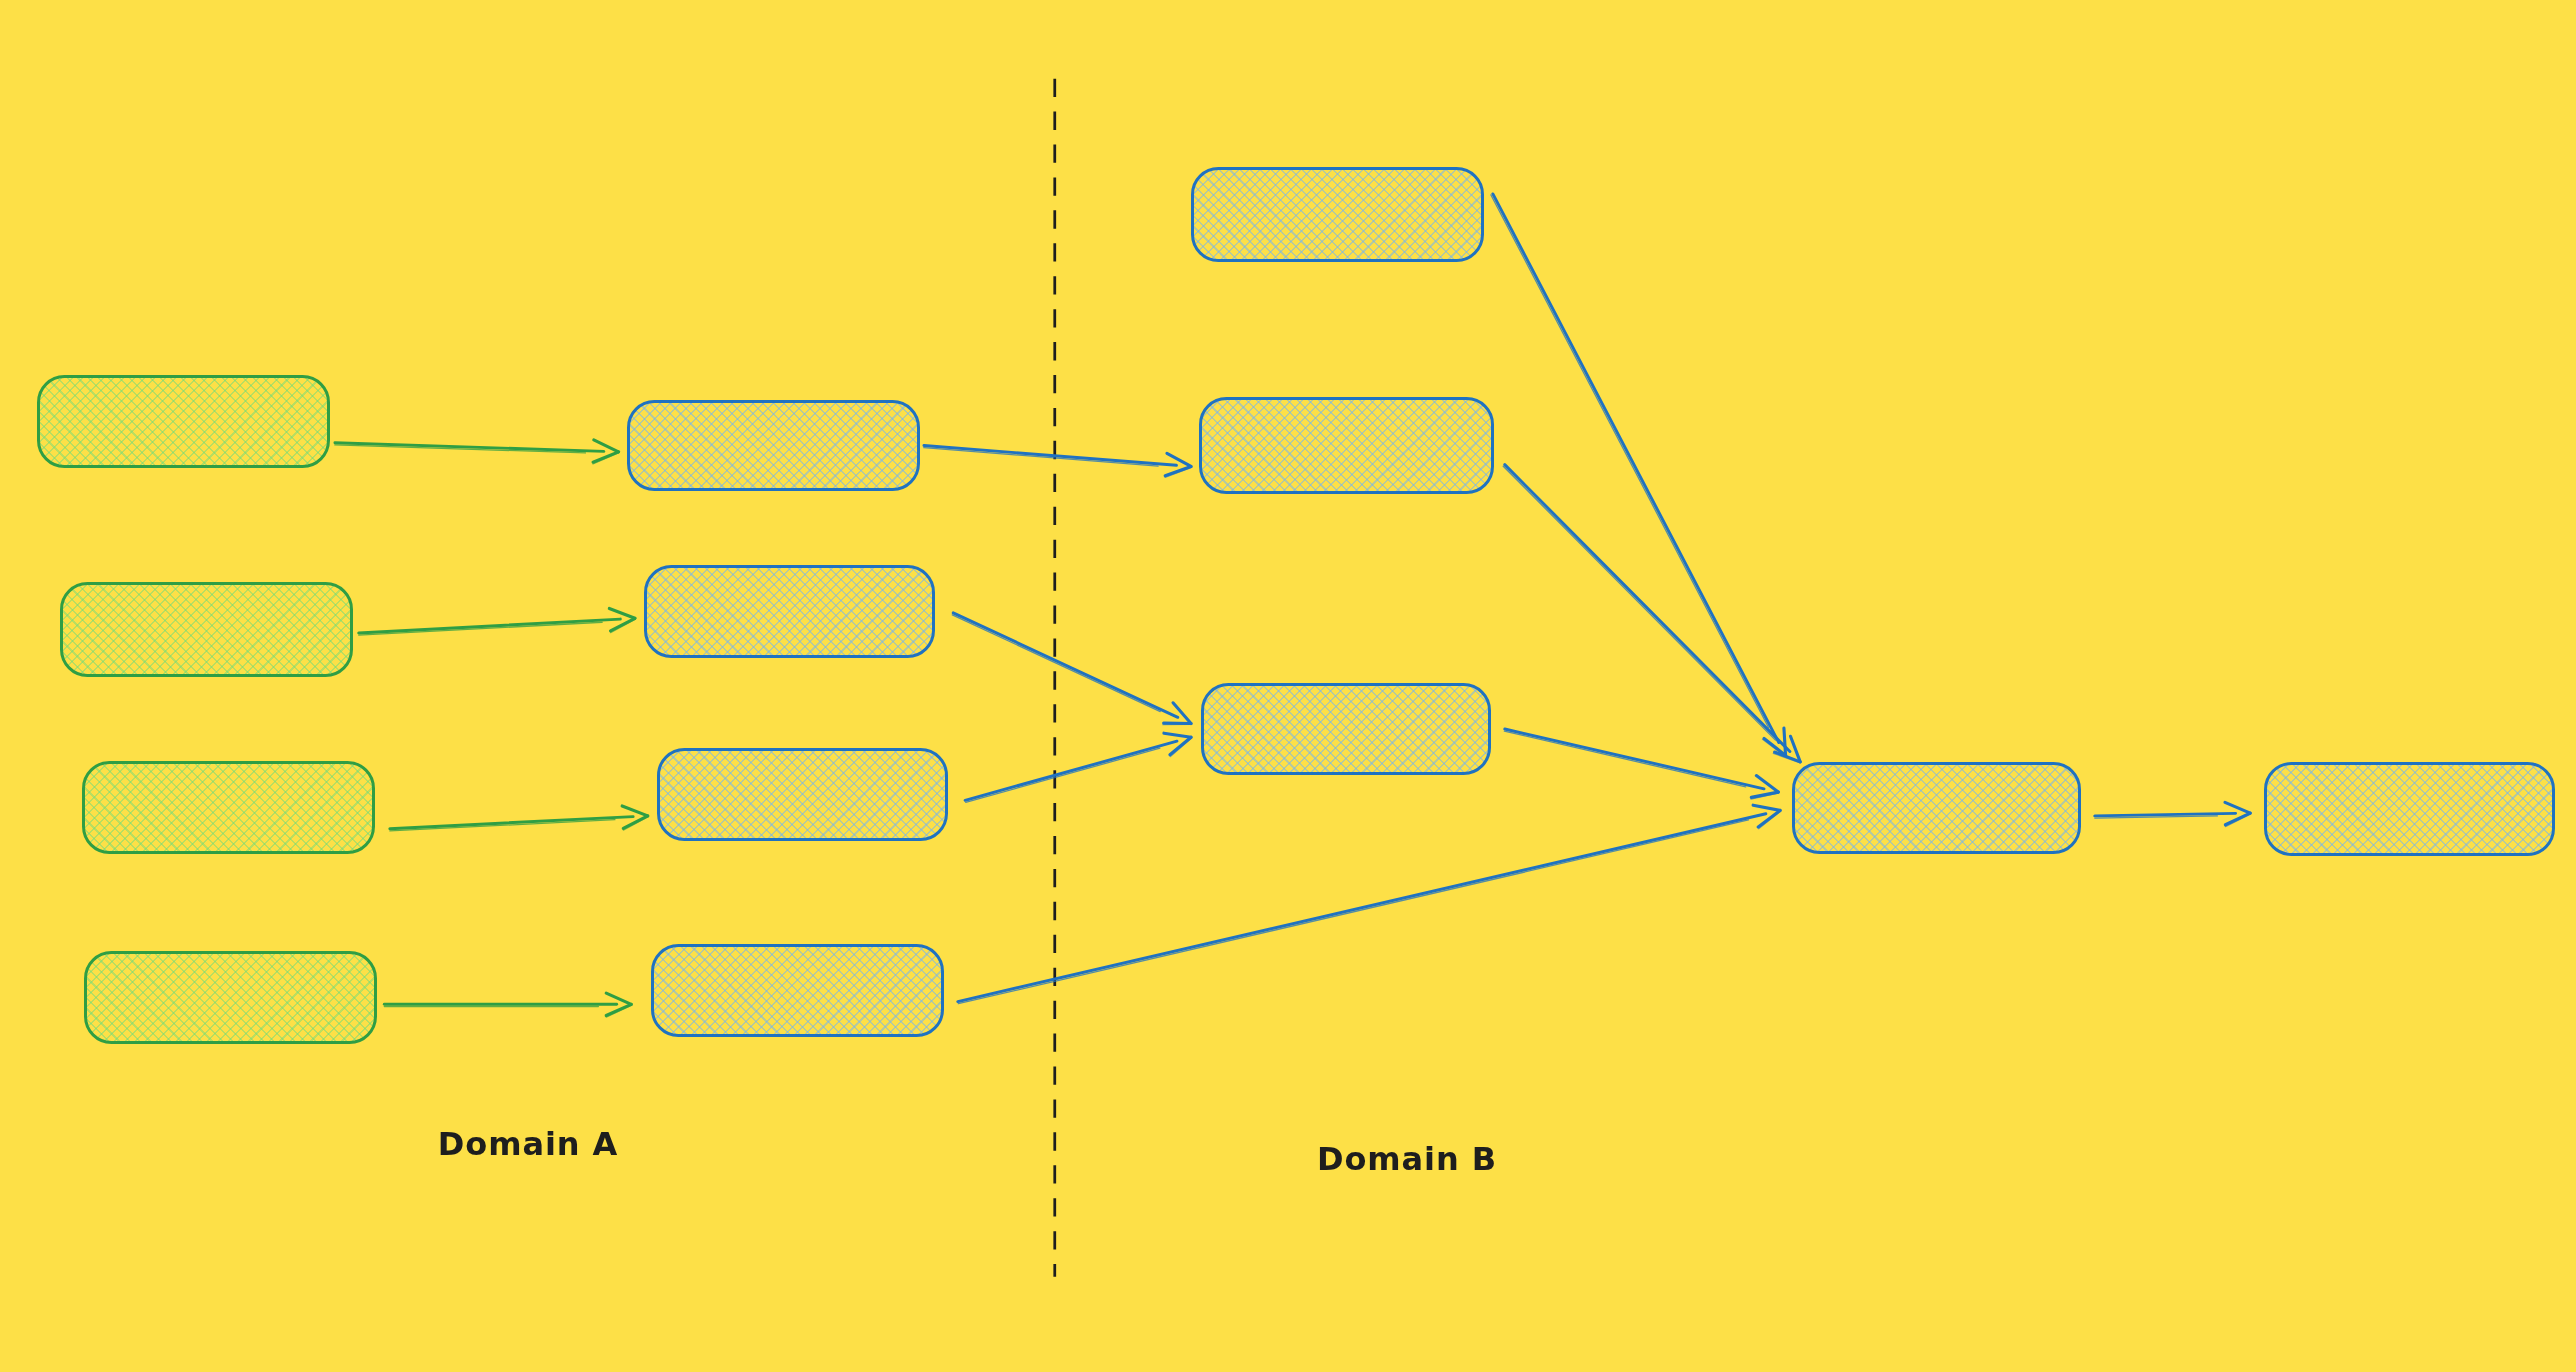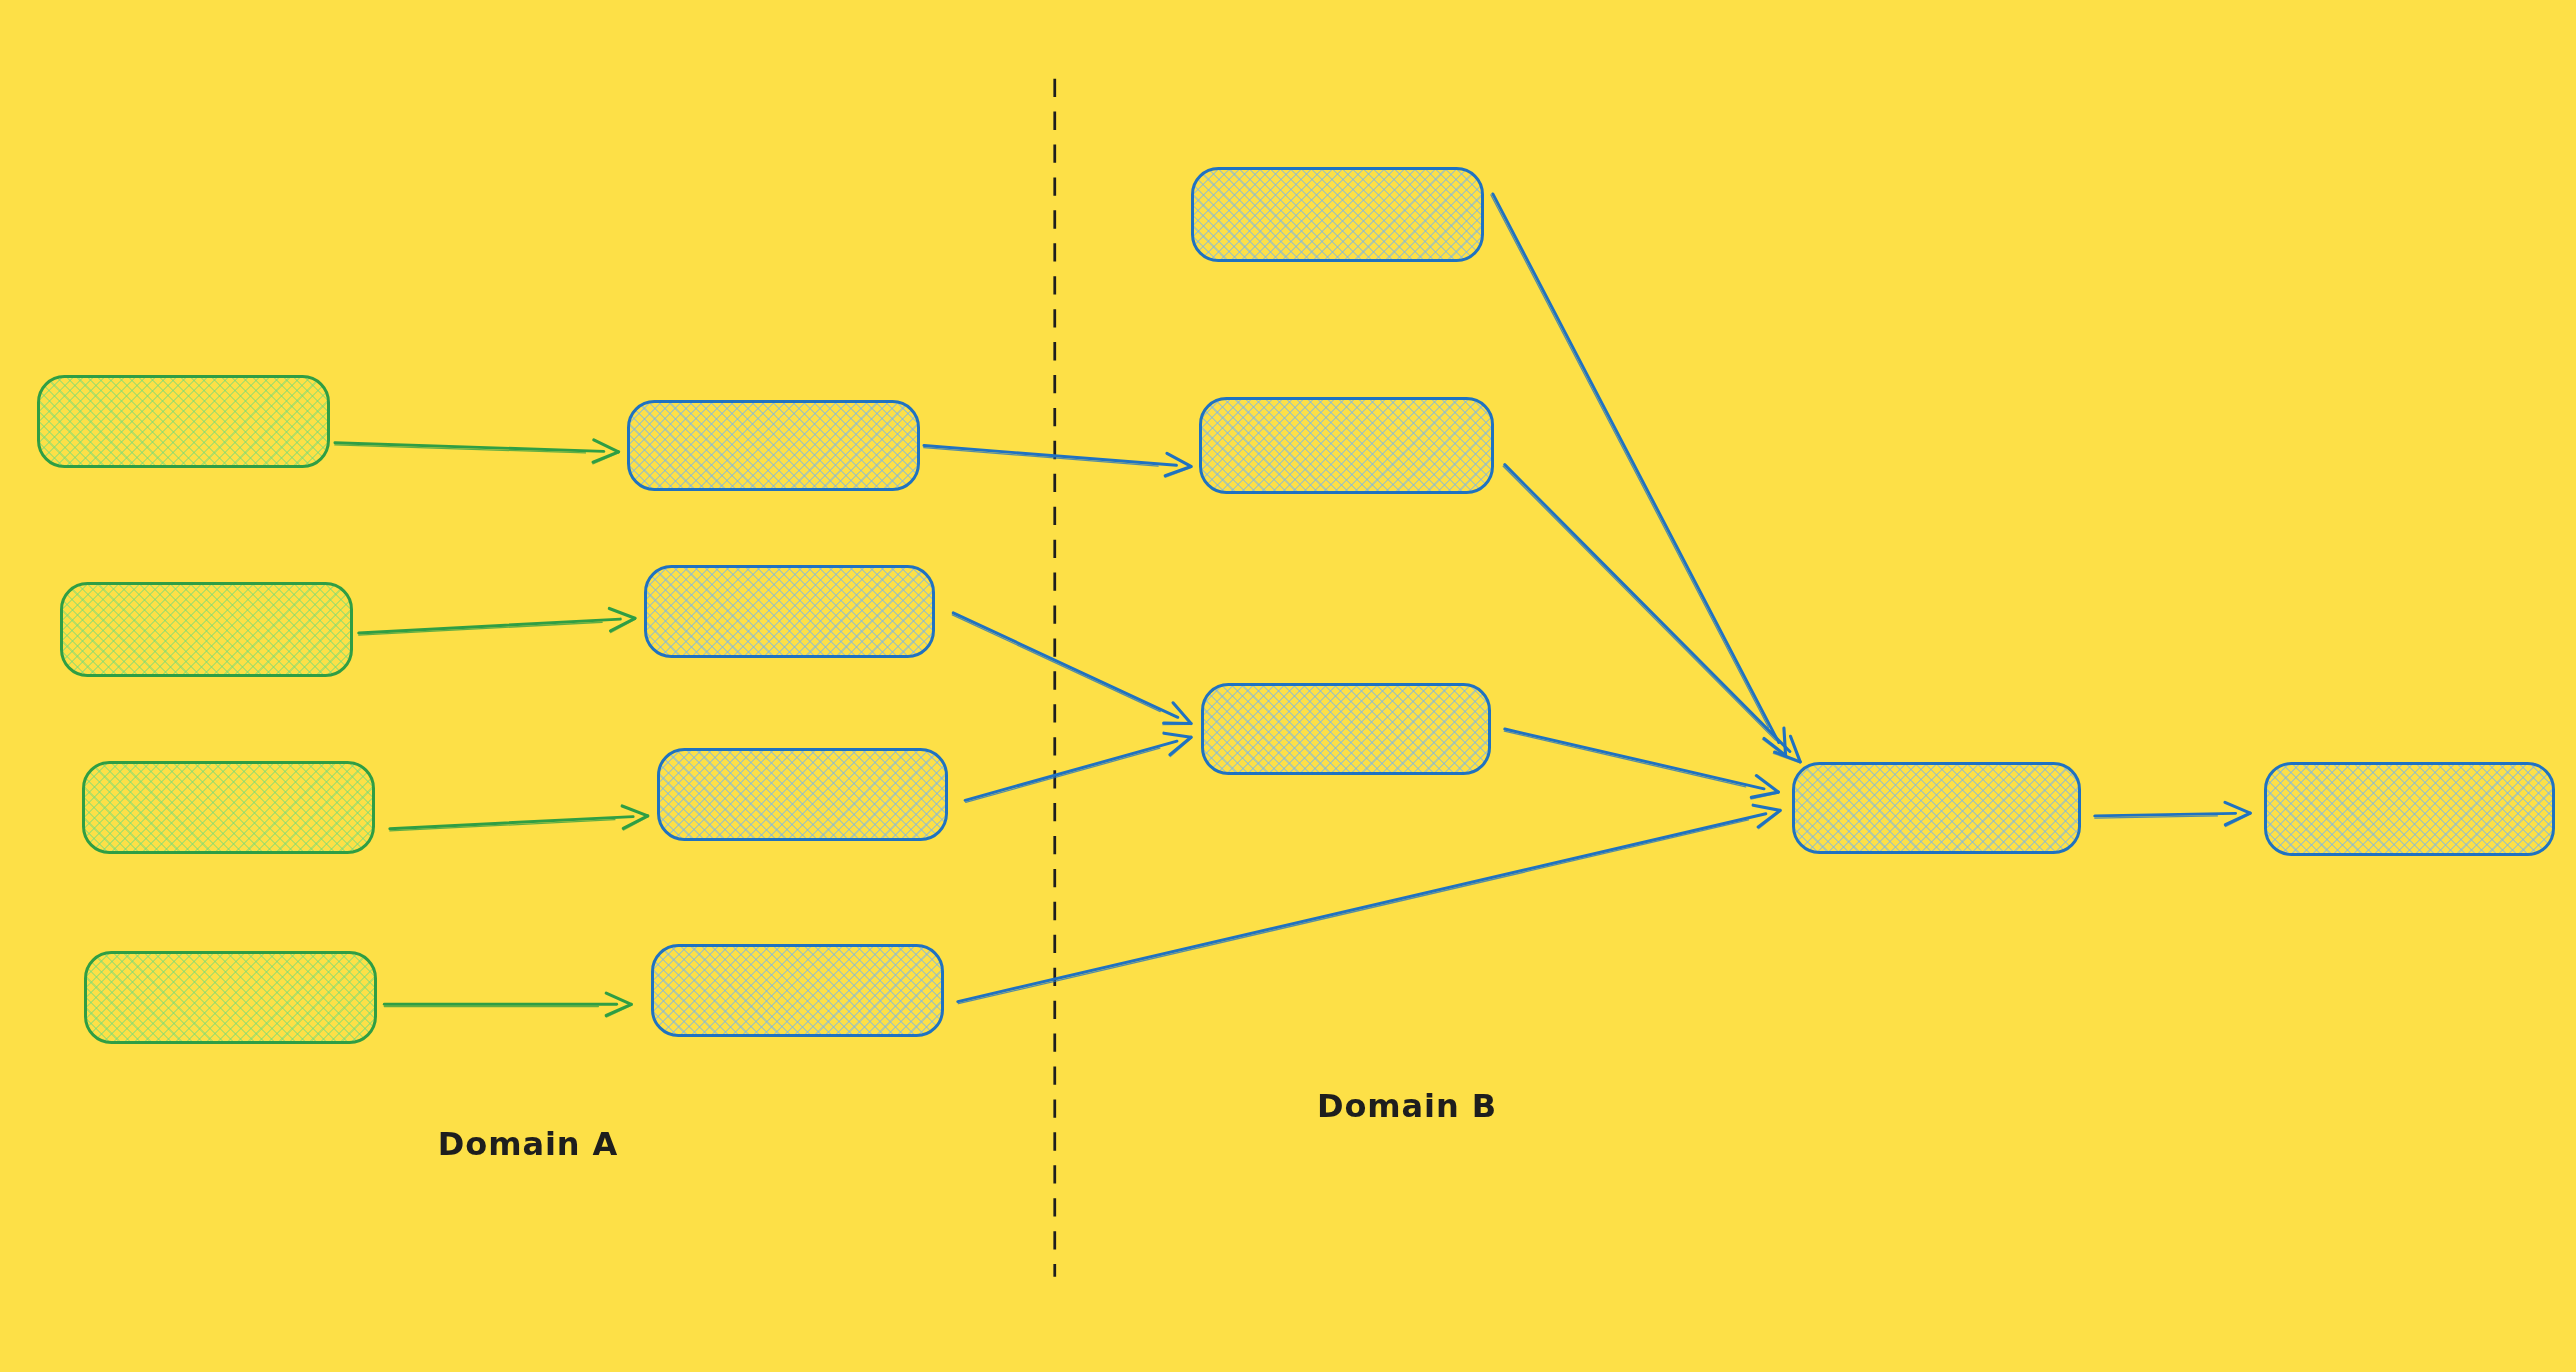--- a/index.html
+++ b/index.html
@@ -121,21 +121,21 @@
       </g>
       <g>
         <line x1="2290" y1="892" x2="2444.0024907677425" y2="889.2823089864517" stroke="#1f72c1" stroke-width="3.2" stroke-linecap="round"></line>
         <line x1="2290.042346347968" y1="894.3996263848386" x2="2424.0479505753883" y2="892.0348216043548" stroke="#1f72c1" stroke-width="1.4" stroke-linecap="round" opacity="0.75"></line>
         <line x1="2432.3957565136184" y1="877.2524155017057" x2="2460" y2="889" stroke="#1f72c1" stroke-width="3.4" stroke-linecap="round"></line>
         <line x1="2432.827435664437" y1="901.7142340480933" x2="2460" y2="889" stroke="#1f72c1" stroke-width="3.4" stroke-linecap="round"></line>
         <line x1="2432.8627242877433" y1="903.7139227021255" x2="2460.0211731739837" y2="890.1998131924194" stroke="#1f72c1" stroke-width="1.3" stroke-linecap="round" opacity="0.6"></line>
       </g>
     </svg>
   <div class="domain-label" style="left: 528px; top: 1125px; color: rgb(30, 30, 30);">Domain A</div>
-  <div class="domain-label" style="left: 1407px; top: 1087px; color: rgb(30, 30, 30);">Domain B</div>
+  <div class="domain-label" style="left: 1407px; top: 1140px; color: rgb(30, 30, 30);">Domain B</div>
 <div class="node" style="left: 37px; top: 375px; width: 293px; height: 93px; border: 3.2px solid rgb(47, 158, 68); background: repeating-linear-gradient(45deg, rgba(105, 219, 124, 0.45) 0px, rgba(105, 219, 124, 0.45) 1.5px, transparent 1.5px, transparent 7.3px), repeating-linear-gradient(-45deg, rgba(105, 219, 124, 0.45) 0px, rgba(105, 219, 124, 0.45) 1.5px, transparent 1.5px, transparent 7.3px);"></div>
     <div class="node" style="left: 60px; top: 582px; width: 293px; height: 95px; border: 3.2px solid rgb(47, 158, 68); background: repeating-linear-gradient(45deg, rgba(105, 219, 124, 0.45) 0px, rgba(105, 219, 124, 0.45) 1.5px, transparent 1.5px, transparent 7.3px), repeating-linear-gradient(-45deg, rgba(105, 219, 124, 0.45) 0px, rgba(105, 219, 124, 0.45) 1.5px, transparent 1.5px, transparent 7.3px);"></div>
     <div class="node" style="left: 82px; top: 761px; width: 293px; height: 93px; border: 3.2px solid rgb(47, 158, 68); background: repeating-linear-gradient(45deg, rgba(105, 219, 124, 0.45) 0px, rgba(105, 219, 124, 0.45) 1.5px, transparent 1.5px, transparent 7.3px), repeating-linear-gradient(-45deg, rgba(105, 219, 124, 0.45) 0px, rgba(105, 219, 124, 0.45) 1.5px, transparent 1.5px, transparent 7.3px);"></div>
     <div class="node" style="left: 84px; top: 951px; width: 293px; height: 93px; border: 3.2px solid rgb(47, 158, 68); background: repeating-linear-gradient(45deg, rgba(105, 219, 124, 0.45) 0px, rgba(105, 219, 124, 0.45) 1.5px, transparent 1.5px, transparent 7.3px), repeating-linear-gradient(-45deg, rgba(105, 219, 124, 0.45) 0px, rgba(105, 219, 124, 0.45) 1.5px, transparent 1.5px, transparent 7.3px);"></div>
     <div class="node" style="left: 627px; top: 400px; width: 293px; height: 91px; border: 3.2px solid rgb(31, 114, 193); background: repeating-linear-gradient(45deg, rgba(116, 180, 240, 0.5) 0px, rgba(116, 180, 240, 0.5) 1.5px, transparent 1.5px, transparent 7.3px), repeating-linear-gradient(-45deg, rgba(116, 180, 240, 0.5) 0px, rgba(116, 180, 240, 0.5) 1.5px, transparent 1.5px, transparent 7.3px);"></div>
     <div class="node" style="left: 644px; top: 565px; width: 291px; height: 93px; border: 3.2px solid rgb(31, 114, 193); background: repeating-linear-gradient(45deg, rgba(116, 180, 240, 0.5) 0px, rgba(116, 180, 240, 0.5) 1.5px, transparent 1.5px, transparent 7.3px), repeating-linear-gradient(-45deg, rgba(116, 180, 240, 0.5) 0px, rgba(116, 180, 240, 0.5) 1.5px, transparent 1.5px, transparent 7.3px);"></div>
     <div class="node" style="left: 657px; top: 748px; width: 291px; height: 93px; border: 3.2px solid rgb(31, 114, 193); background: repeating-linear-gradient(45deg, rgba(116, 180, 240, 0.5) 0px, rgba(116, 180, 240, 0.5) 1.5px, transparent 1.5px, transparent 7.3px), repeating-linear-gradient(-45deg, rgba(116, 180, 240, 0.5) 0px, rgba(116, 180, 240, 0.5) 1.5px, transparent 1.5px, transparent 7.3px);"></div>
     <div class="node" style="left: 651px; top: 944px; width: 293px; height: 93px; border: 3.2px solid rgb(31, 114, 193); background: repeating-linear-gradient(45deg, rgba(116, 180, 240, 0.5) 0px, rgba(116, 180, 240, 0.5) 1.5px, transparent 1.5px, transparent 7.3px), repeating-linear-gradient(-45deg, rgba(116, 180, 240, 0.5) 0px, rgba(116, 180, 240, 0.5) 1.5px, transparent 1.5px, transparent 7.3px);"></div>
     <div class="node" style="left: 1191px; top: 167px; width: 293px; height: 95px; border: 3.2px solid rgb(31, 114, 193); background: repeating-linear-gradient(45deg, rgba(116, 180, 240, 0.5) 0px, rgba(116, 180, 240, 0.5) 1.5px, transparent 1.5px, transparent 7.3px), repeating-linear-gradient(-45deg, rgba(116, 180, 240, 0.5) 0px, rgba(116, 180, 240, 0.5) 1.5px, transparent 1.5px, transparent 7.3px);"></div>
     <div class="node" style="left: 1199px; top: 397px; width: 295px; height: 97px; border: 3.2px solid rgb(31, 114, 193); background: repeating-linear-gradient(45deg, rgba(116, 180, 240, 0.5) 0px, rgba(116, 180, 240, 0.5) 1.5px, transparent 1.5px, transparent 7.3px), repeating-linear-gradient(-45deg, rgba(116, 180, 240, 0.5) 0px, rgba(116, 180, 240, 0.5) 1.5px, transparent 1.5px, transparent 7.3px);"></div>

